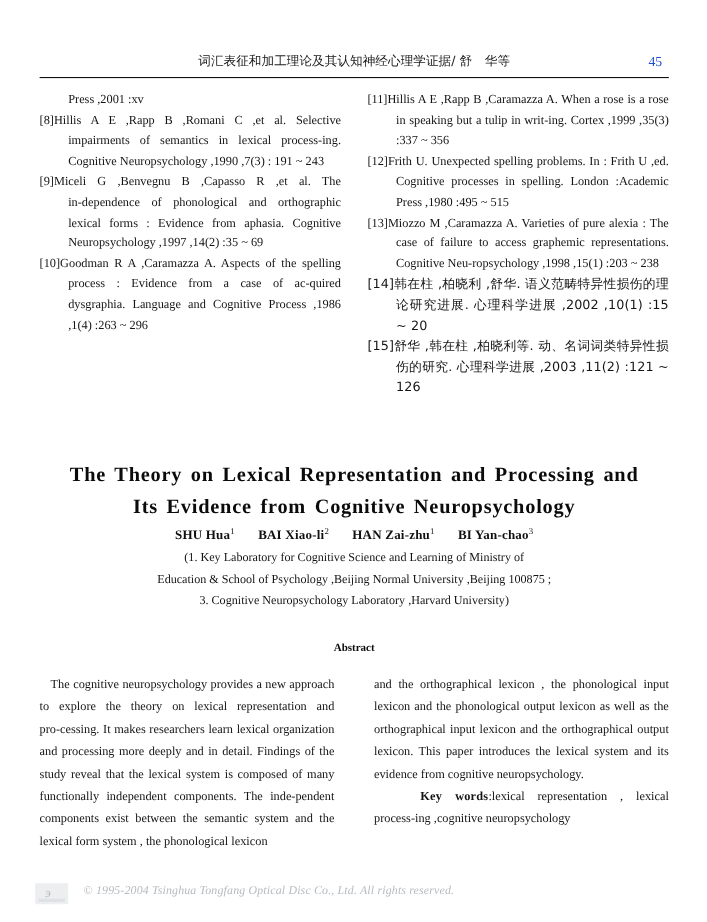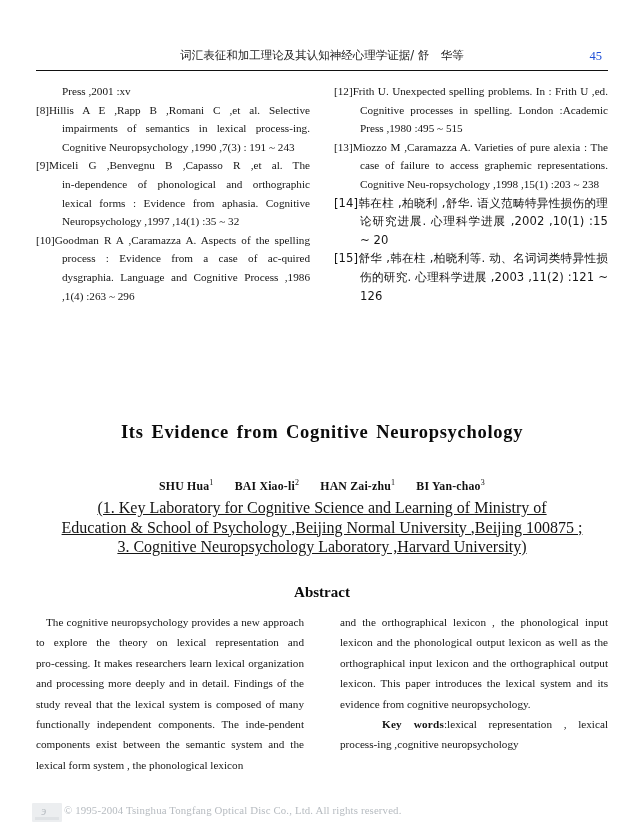--- a/index.html
+++ b/index.html
@@ -125,36 +125,35 @@
   .authors .au { margin: 0 9px; }
   .authors sup { font-size: 8px; font-weight: normal; }
 
   
   .affils {
     position: absolute;
     left: 46px;
     top: 498px;
     width: 552px;
     text-align: center;
-    font-size: 16px;
+    font-size: 11px;
     line-height: 19.5px;
     color: #141414;
-    text-decoration: underline;
   }
   .affils div { white-space: normal; }
 
   
   .abs-head {
     position: absolute;
     left: 46px;
     top: 584px;
     width: 552px;
     text-align: center;
     font-weight: bold;
-    font-size: 15px;
+    font-size: 10px;
     color: #0b0b0b;
   }
 
   
   .abstract {
     position: absolute;
     left: 36px;
     top: 612px;
     width: 572px;
     display: flex;
@@ -205,55 +204,58 @@
   .footer-logo .bar {
     position: absolute;
     left: 3px;
     bottom: 2px;
     width: 24px;
     height: 3px;
     background: #dfe2e5;
   }
   .footer-text {
     position: absolute;
-    left: 64px;
+    left: 76px;
     top: 4px;
     font-size: 10.8px;
+    font-style: italic;
     color: #b6bbc0;
     letter-spacing: 0.15px;
     white-space: nowrap;
   }
 </style>
 </head>
 <body>
 
 <div class="page">
 
   <div class="runhead">
     <div class="runhead-title">词汇表征和加工理论及其认知神经心理学证据/ 舒　华等</div>
     <div class="runhead-page">45</div>
   </div>
   <div class="rule"></div>
 
   <div class="refs">
     <div class="refcol">
       <p class="ref-cont">Press ,2001 :xv</p>
       <p class="ref-item">[8]Hillis A E ,Rapp B ,Romani C ,et al. Selective impairments of semantics in lexical process‑ing. Cognitive Neuropsychology ,1990 ,7(3) : 191 ~ 243</p>
-      <p class="ref-item">[9]Miceli G ,Benvegnu B ,Capasso R ,et al. The in‑dependence of phonological and orthographic lexical forms : Evidence from aphasia. Cognitive Neuropsychology ,1997 ,14(1) :35 ~ 32</p>
+      <p class="ref-item">[9]Miceli G ,Benvegnu B ,Capasso R ,et al. The in‑dependence of phonological and orthographic lexical forms : Evidence from aphasia. Cognitive Neuropsychology ,1997 ,14(2) :35 ~ 69</p>
       <p class="ref-item">[10]Goodman R A ,Caramazza A. Aspects of the spelling process : Evidence from a case of ac‑quired dysgraphia. Language and Cognitive Process ,1986 ,1(4) :263 ~ 296</p>
     </div>
     <div class="refcol">
+      <p class="ref-item">[11]Hillis A E ,Rapp B ,Caramazza A. When a rose is a rose in speaking but a tulip in writ‑ing. Cortex ,1999 ,35(3) :337 ~ 356</p>
       <p class="ref-item">[12]Frith U. Unexpected spelling problems. In : Frith U ,ed. Cognitive processes in spelling. London :Academic Press ,1980 :495 ~ 515</p>
       <p class="ref-item">[13]Miozzo M ,Caramazza A. Varieties of pure alexia : The case of failure to access graphemic representations. Cognitive Neu‑ropsychology ,1998 ,15(1) :203 ~ 238</p>
       <p class="ref-item cn">[14]韩在柱 ,柏晓利 ,舒华. 语义范畴特异性损伤的理论研究进展. 心理科学进展 ,2002 ,10(1) :15 ~ 20</p>
       <p class="ref-item cn">[15]舒华 ,韩在柱 ,柏晓利等. 动、名词词类特异性损伤的研究. 心理科学进展 ,2003 ,11(2) :121 ~ 126</p>
     </div>
   </div>
 
   <div class="en-title">
+    <span class="l1">The Theory on Lexical Representation and Processing and</span>
     <span class="l2">Its Evidence from Cognitive Neuropsychology</span>
   </div>
 
   <div class="authors">
     <span class="au"><span>SHU Hua</span><sup>1</sup></span>
     <span class="au"><span>BAI Xiao‑li</span><sup>2</sup></span>
     <span class="au"><span>HAN Zai‑zhu</span><sup>1</sup></span>
     <span class="au"><span>BI Yan‑chao</span><sup>3</sup></span>
   </div>
 

